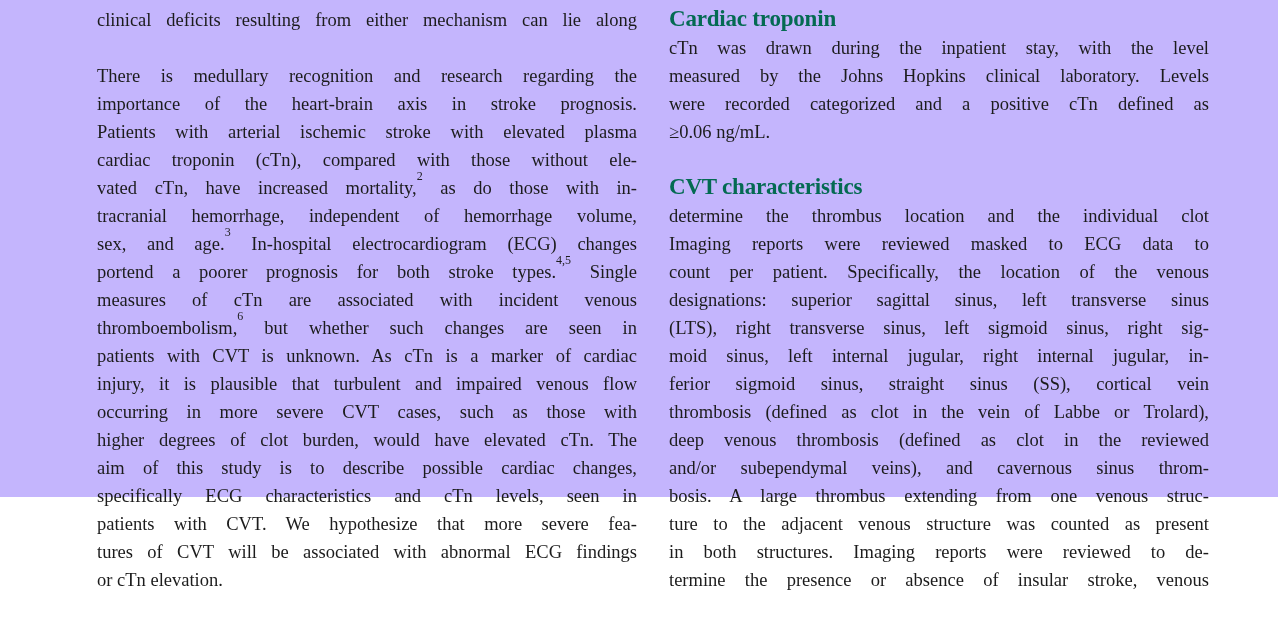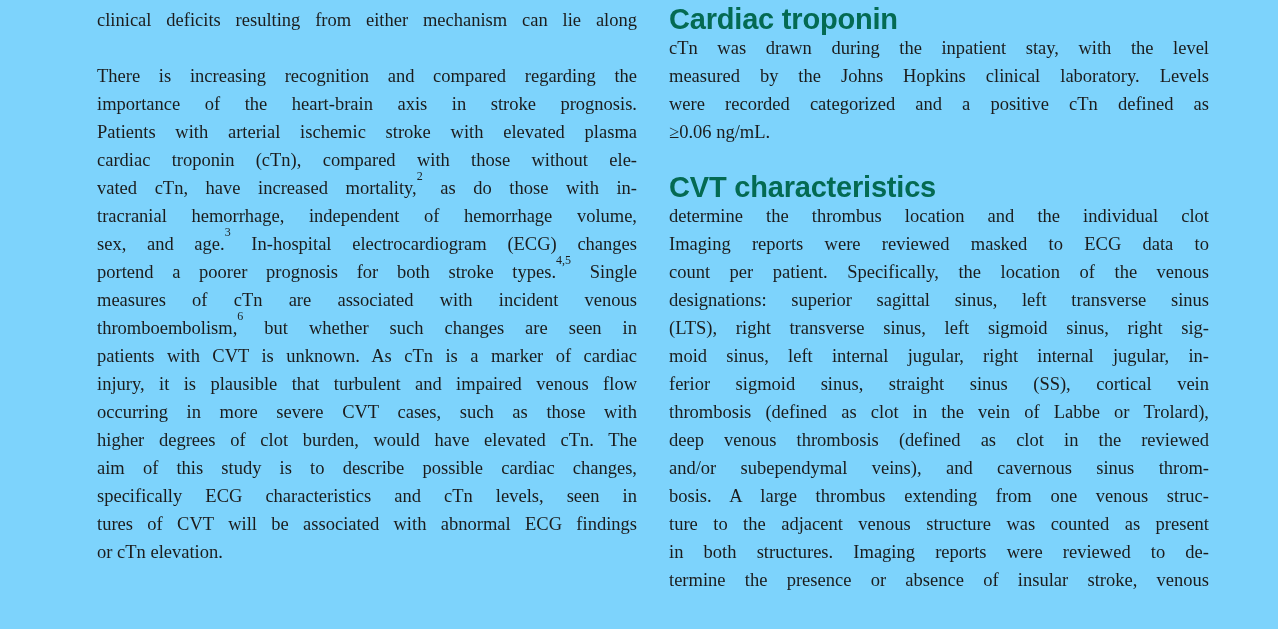--- a/index.html
+++ b/index.html
@@ -1,22 +1,22 @@
 <!DOCTYPE html>
 <html style="--accent: #046a52; --ink: #1c1c1c;"><head>
 <meta charset="utf-8">
 <style>
   :root { --accent: #046a52; --ink: #1c1c1c; }
   * { margin: 0; padding: 0; box-sizing: border-box; }
   html, body { width: 1278px; height: 629px; background: #ffffff; overflow: hidden; }
   .page {
     position: relative;
     width: 1278px;
-    height: 629px;
-    background: #7dd3fc;
+    height: 497px;
+    background: #c4b5fd;
     font-family: "Liberation Serif", "DejaVu Serif", serif;
     color: var(--ink);
   }
   .col {
     position: absolute;
     width: 540px;
     font-size: 18.5px;
   }
   .col-left  { left: 97px;  top: 6px; }
   .col-right { left: 669px; top: 4px; }
@@ -28,55 +28,56 @@
     white-space: normal;
   }
   .line.just { text-align-last: justify; }
   sup.ref {
     font-size: 12px;
     line-height: 0;
     position: relative;
     top: -7px;
   }
   h2.heading {
-    font-family: Liberation Sans, sans-serif;
+    font-family: Liberation Serif, serif;
     font-weight: bold;
-    font-size: 29px;
+    font-size: 23px;
     line-height: 30px;
     letter-spacing: -0.2px;
     color: var(--accent);
   }
   h2.heading.spaced-heading { margin-top: 26px; }
 </style>
 </head>
 <body>
 
 <div class="page">
 
   <div class="col col-left">
     <div class="para">
         <div class="line just">clinical deficits resulting from either mechanism can lie along</div>
       </div>
     <div class="para spaced">
-        <div class="line just">There is increasing recognition and compared regarding the</div>
+        <div class="line just">There is medullary recognition and research regarding the</div>
         <div class="line just">importance of the heart-brain axis in stroke prognosis.</div>
         <div class="line just">Patients with arterial ischemic stroke with elevated plasma</div>
         <div class="line just">cardiac troponin (cTn), compared with those without ele-</div>
         <div class="line just">vated cTn, have increased mortality,<sup class="ref">2</sup> as do those with in-</div>
         <div class="line just">tracranial hemorrhage, independent of hemorrhage volume,</div>
         <div class="line just">sex, and age.<sup class="ref">3</sup> In-hospital electrocardiogram (ECG) changes</div>
         <div class="line just">portend a poorer prognosis for both stroke types.<sup class="ref">4,5</sup> Single</div>
         <div class="line just">measures of cTn are associated with incident venous</div>
         <div class="line just">thromboembolism,<sup class="ref">6</sup> but whether such changes are seen in</div>
         <div class="line just">patients with CVT is unknown. As cTn is a marker of cardiac</div>
         <div class="line just">injury, it is plausible that turbulent and impaired venous flow</div>
         <div class="line just">occurring in more severe CVT cases, such as those with</div>
         <div class="line just">higher degrees of clot burden, would have elevated cTn. The</div>
         <div class="line just">aim of this study is to describe possible cardiac changes,</div>
         <div class="line just">specifically ECG characteristics and cTn levels, seen in</div>
+        <div class="line just">patients with CVT. We hypothesize that more severe fea-</div>
         <div class="line just">tures of CVT will be associated with abnormal ECG findings</div>
         <div class="line">or cTn elevation.</div>
       </div>
   </div>
 
   <div class="col col-right">
     <h2 class="heading">Cardiac troponin</h2>
     <div class="para">
         <div class="line just">cTn was drawn during the inpatient stay, with the level</div>
         <div class="line just">measured by the Johns Hopkins clinical laboratory. Levels</div>

